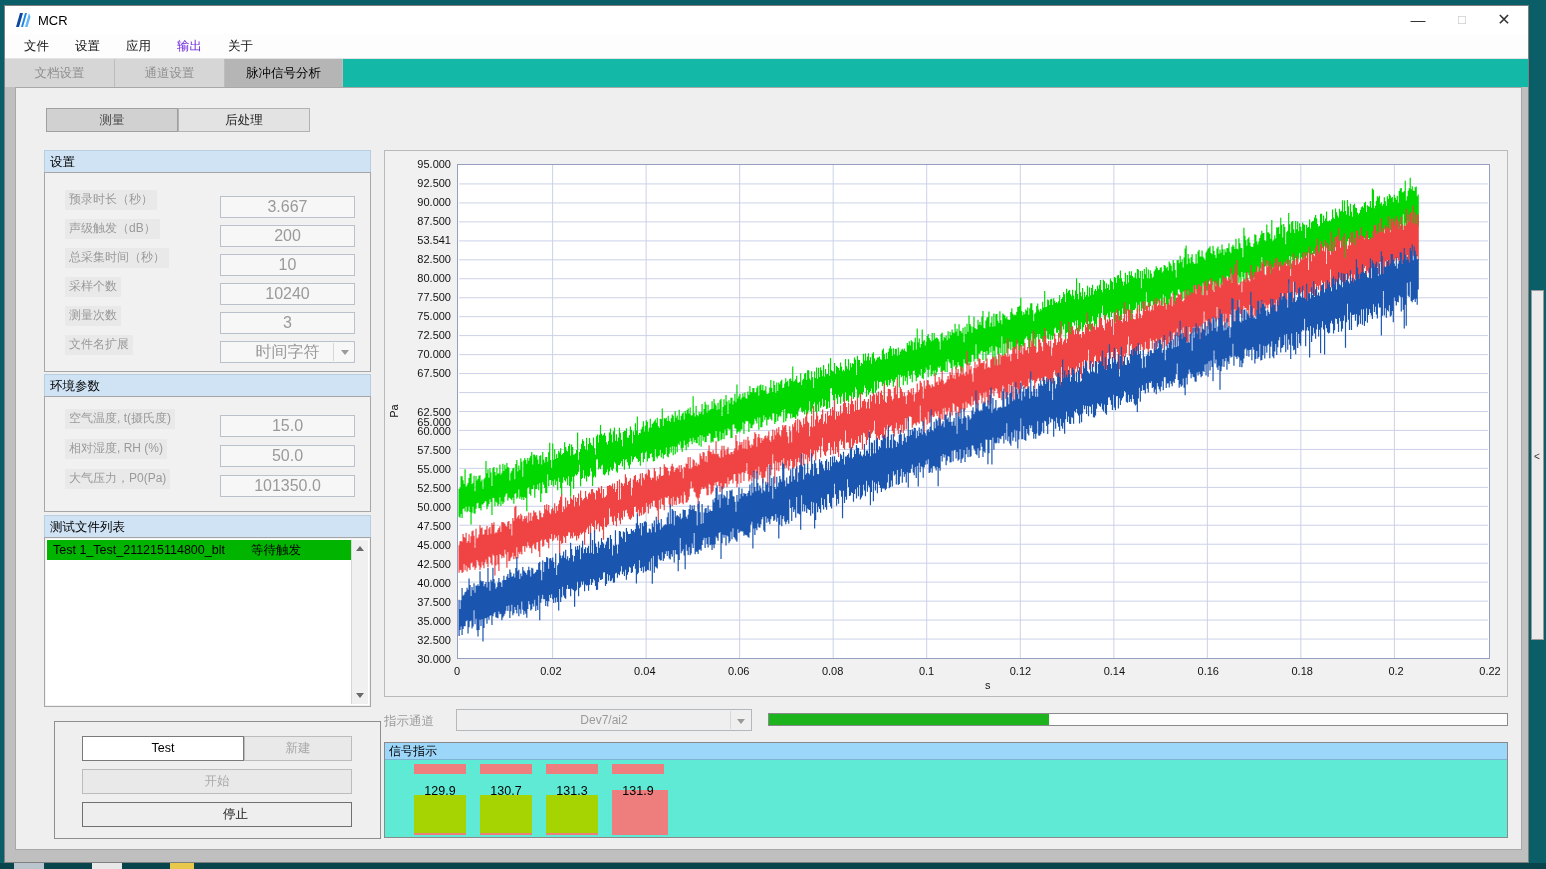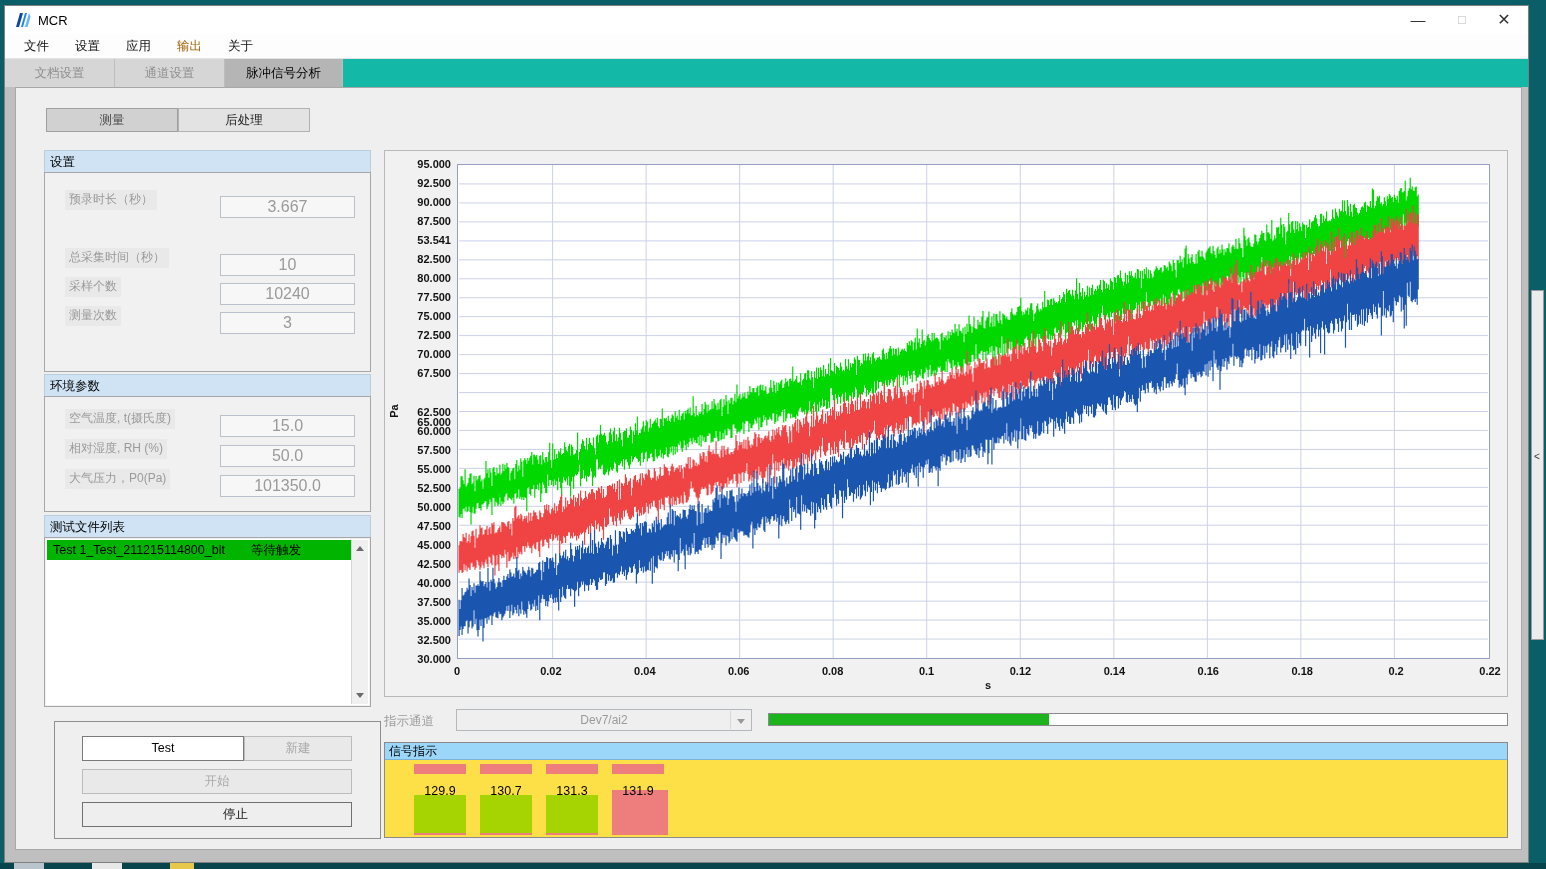--- a/index.html
+++ b/index.html
@@ -15,21 +15,21 @@
   #title-text { position:absolute; left:33px; top:7px; font-size:13px; color:#000; }
   .win-btn { position:absolute; top:0px; width:44px; height:28px; text-align:center;
     line-height:28px; font-size:15px; color:#333; }
   #btn-min { right:88px; }
   #btn-max { right:44px; color:#b9b9b9; font-size:13px; }
   #btn-close { right:2px; font-size:16px; }
 
   #menubar { position:absolute; left:0; top:28px; width:100%; height:25px; background:#fdfdfd;
     border-bottom:1px solid #e3e3e3; display:flex; align-items:center; padding-left:6px; }
   .menu-item { padding:0 13px; font-size:12.5px; color:#111; line-height:25px; }
-  .menu-item.disabled { color:#a16207; }
+  .menu-item.disabled { color:#6d28d9; }
 
   #tabstrip { position:absolute; left:0; top:53px; width:100%; height:28px; background:#14b8a6;
     display:flex; }
   .tab { height:28px; line-height:28px; text-align:center; font-size:12.5px;
     background:#d6d6d6; color:#8f8f8f; border-right:1px solid #bdbdbd; width:110px; }
   .tab.active { background:#b5b5b5; color:#000; width:118px; }
 
   #page { position:absolute; left:10px; top:81px; width:1507px; height:763px;
     background:#efefef; border:1px solid #a8a8a8; }
 
@@ -73,40 +73,40 @@
   #ctrl-group { position:absolute; left:38px; top:633px; width:327px; height:118px;
     border:1px solid #8f8f8f; background:#efefef; }
   .ctl { position:absolute; height:25px; text-align:center; line-height:23px; font-size:12.5px; }
   #test-field { left:27px; top:14px; width:162px; background:#fff; border:1px solid #7a7a7a; color:#000; }
   #btn-new { left:189px; top:14px; width:108px; background:#e9e9e9; border:1px solid #bcbcbc; color:#a9a9a9; }
   #btn-start { left:27px; top:47px; width:270px; background:#e9e9e9; border:1px solid #bcbcbc; color:#a9a9a9; }
   #btn-stop { left:27px; top:80px; width:270px; background:#eeeeee; border:1px solid #707070; color:#111;padding-left:37px; }
 
   
   #chart-panel { position:absolute; left:368px; top:62px; width:1124px; height:547px;
-    background:#f1f1f1; border:1px solid #b9b9b9;font-weight:bold; }
+    background:#f1f1f1; border:1px solid #b9b9b9; }
   #plot { position:absolute; left:72px; top:13px; width:1033px; height:495px;
     background:#ffffff; border:1px solid #959dc0; }
   .ytick { position:absolute; width:60px; text-align:right; font-size:11px; color:#111; }
   .xtick { position:absolute; width:60px; text-align:center; font-size:11px; color:#111; }
   #ylabel { position:absolute; left:2px; top:254px; font-size:11px; color:#111;
     transform:rotate(-90deg); transform-origin:center; }
   #xlabel { position:absolute; left:600px; top:528px; font-size:11px; color:#111; }
 
   
   #ind-label { position:absolute; left:368px; top:625px; color:#9a9a9a; font-size:12.5px; }
   #channel-combo { position:absolute; left:440px; top:621px; width:296px; height:22px;
     background:#efefef; border:1px solid #b3b8bd; color:#9a9a9a; text-align:center; line-height:20px; }
   #progress { position:absolute; left:752px; top:625px; width:740px; height:13px;
     background:#fdfdfd; border:1px solid #8a8a8a; }
   #progress-fill { height:100%; background:#1db31d; }
 
   
   #signal-panel { position:absolute; left:368px; top:654px; width:1124px; height:96px;
-    background:#fde047; border:1px solid #8a8a8a; }
+    background:#5eead4; border:1px solid #8a8a8a; }
   #signal-header { position:absolute; left:0; top:0; width:100%; height:17px; background:#9cd7fa;
     line-height:17px; padding-left:4px; font-size:12px; color:#000; border-bottom:1px solid #7fb3d4; }
   .sig-cell { position:absolute; top:17px; width:56px; height:79px; }
   .sig-strip { position:absolute; left:2px; top:4px; width:52px; height:10px; }
   .sig-val { position:absolute; left:0; top:24px; width:100%; text-align:center;
     font-size:12.5px; color:#000; z-index:2; }
   .sig-block { position:absolute; left:2px; top:35px; width:52px; height:40px; z-index:1; }
 
   
   #collapse-tab { position:absolute; left:1531px; top:290px; width:13px; height:350px;
@@ -154,31 +154,39 @@
       <div class="top-btn" id="btn-measure">测量</div>
       <div class="top-btn" id="btn-post">后处理</div>
 
       <div class="group" style="left:28px;top:62px;width:327px;height:222px">
         <div class="group-header">设置</div>
         <div class="group-body" style="top:22px">
           <div class="field-row" style="top:15px">
             <span class="field-label">预录时长（秒）</span>
             <span class="field-value">3.667</span>
           </div>
+          <div class="field-row" style="top:44px">
+            <span class="field-label">声级触发（dB）</span>
+            <span class="field-value">200</span>
+          </div>
           <div class="field-row" style="top:73px">
             <span class="field-label">总采集时间（秒）</span>
             <span class="field-value">10</span>
           </div>
           <div class="field-row" style="top:102px">
             <span class="field-label">采样个数</span>
             <span class="field-value">10240</span>
           </div>
           <div class="field-row" style="top:131px">
             <span class="field-label">测量次数</span>
             <span class="field-value">3</span>
+          </div>
+          <div class="field-row" style="top:160px">
+            <span class="field-label">文件名扩展</span>
+            <span class="field-value combo"><span>时间字符</span><span class="combo-box-sep"></span><i class="tri"></i></span>
           </div>
         </div>
       </div>
 
       <div class="group" style="left:28px;top:286px;width:327px;height:138px">
         <div class="group-header">环境参数</div>
         <div class="group-body" style="top:22px">
           <div class="field-row" style="top:10px">
             <span class="field-label">空气温度, t(摄氏度)</span>
             <span class="field-value">15.0</span>

